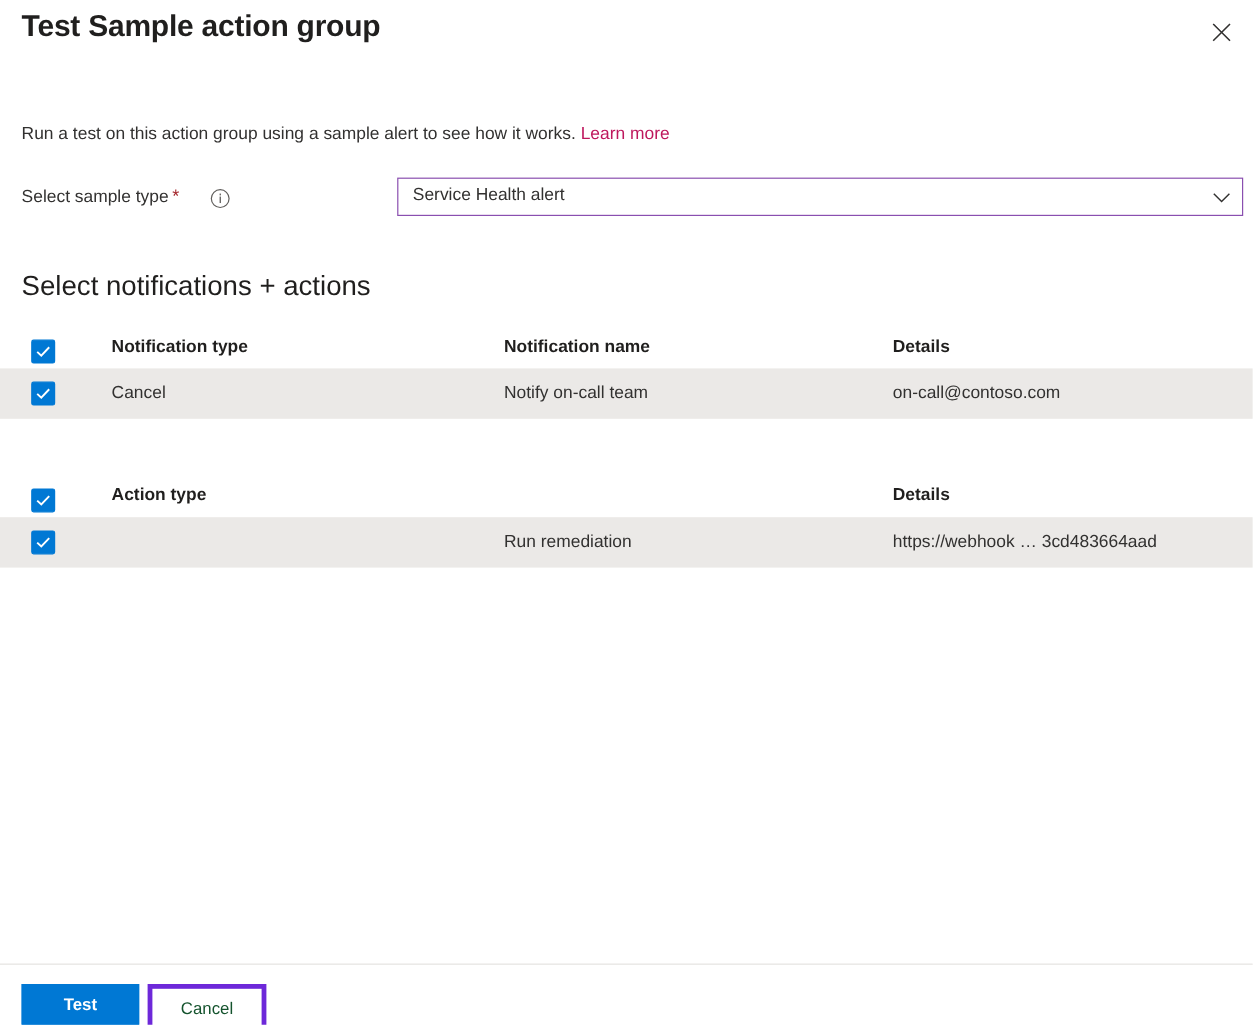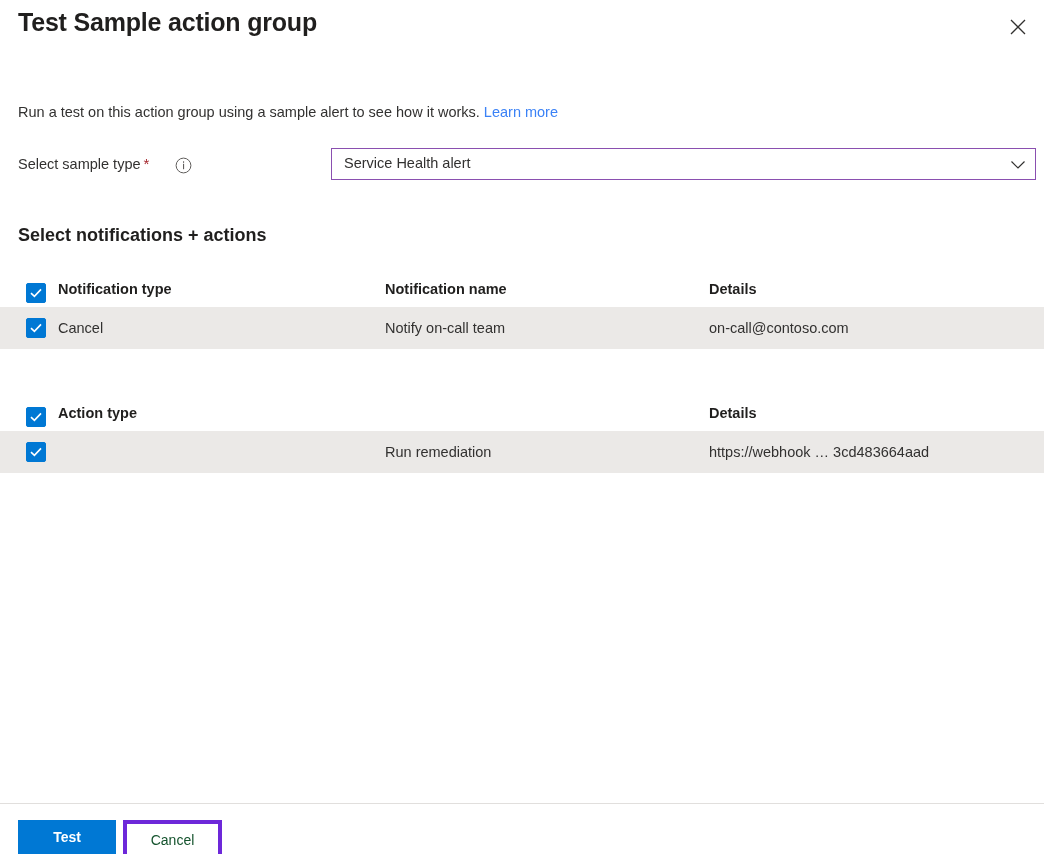--- a/index.html
+++ b/index.html
@@ -47,21 +47,21 @@
   
   .intro {
     position: absolute;
     left: 18px; top: 102px;
     font-size: 14.5px;
     line-height: 20px;
     color: #323130;
     white-space: nowrap;
   }
   .intro a {
-    color: #3b82f6;
+    color: #be185d;
     text-decoration: none;
   }
 
   
   .field-row {
     position: absolute;
     left: 0; top: 148px;
     width: 1044px;
     height: 40px;
   }
@@ -102,22 +102,22 @@
   .dropdown-chevron {
     position: absolute;
     right: 9px; top: 9px;
     width: 16px; height: 14px;
   }
 
   
   .section-heading {
     position: absolute;
     left: 18px; top: 225px;
-    font-size: 18px;
-    font-weight: bold;
+    font-size: 23px;
+    font-weight: normal;
     color: #201f1e;
     white-space: nowrap;
   }
 
   
   .grid {
     position: absolute;
     left: 0;
     width: 1044px;
   }
@@ -138,20 +138,21 @@
 
   .cell {
     position: absolute;
     top: 0;
     height: 100%;
     display: flex;
     align-items: center;
     font-size: 14.5px;
     white-space: nowrap;
     overflow: hidden;
+    margin-left: 35px;
   }
   .cell.c-type { left: 58px; width: 320px; }
   .cell.c-name { left: 385px; width: 320px; }
   .cell.c-details { left: 709px; width: 330px; }
 
   .header-row .cell {
     font-weight: bold;
     color: #201f1e;
     align-items: flex-start;
   }

